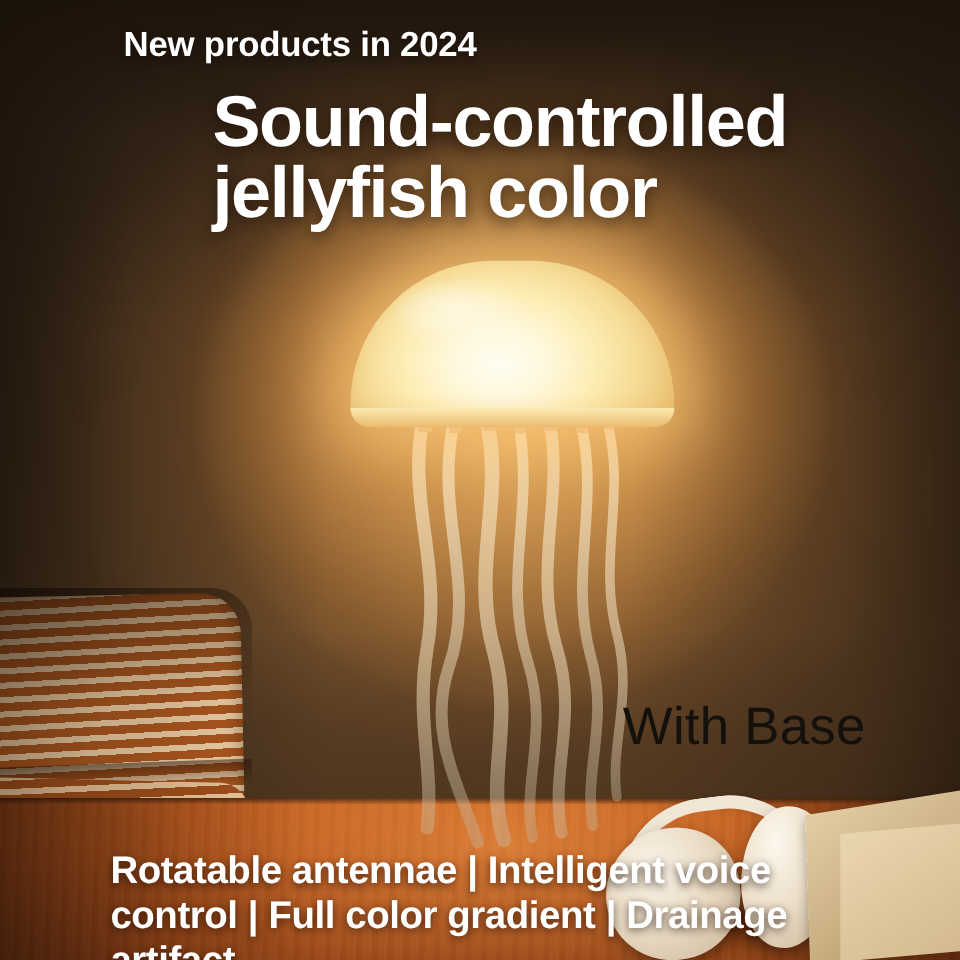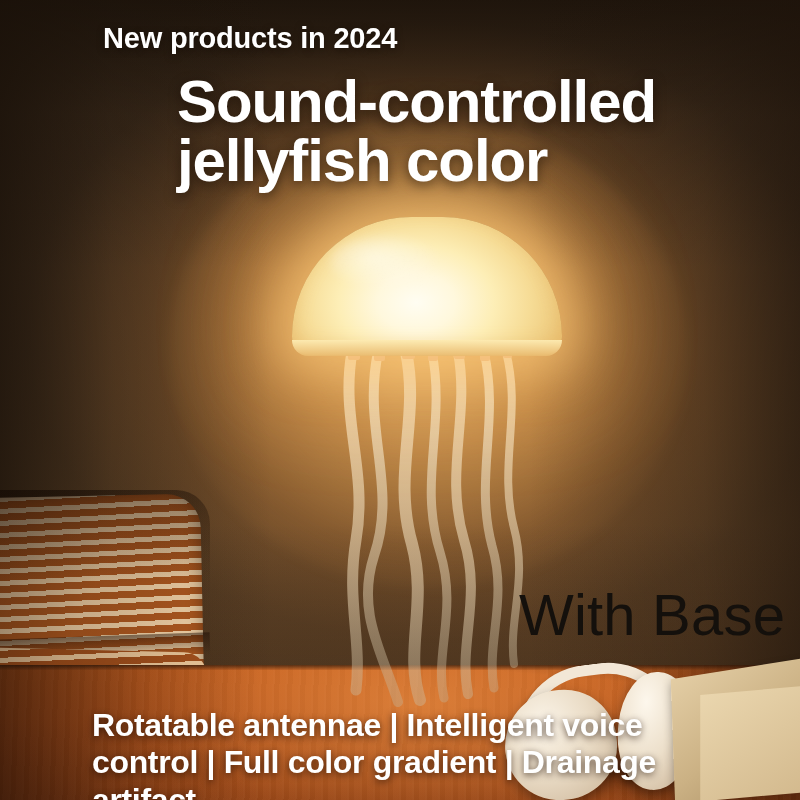--- a/index.html
+++ b/index.html
@@ -188,21 +188,21 @@
     position:absolute; left:141px; top:72px; width:600px;
     font-size:60px; font-weight:bold; color:#ffffff;
     line-height:0.99; letter-spacing:-1.1px;
     text-shadow:0 3px 12px rgba(20,10,2,0.60);
     margin-left:36px;
   }
   .headline .l2 { display:block; }
 
   .with-base {
     position:absolute; left:519px; top:581px;
-    font-size:58px; font-weight:normal; color:#14100c;
+    font-size:44px; font-weight:normal; color:#14100c;
     letter-spacing:0.2px; white-space:nowrap;
   }
 
   .caption {
     position:absolute; left:92px; top:707px; width:660px;
     font-size:32px; font-weight:bold; color:#ffffff;
     line-height:1.17; letter-spacing:-0.35px;
     text-shadow:0 2px 7px rgba(30,12,2,0.70);
   }
 </style>

